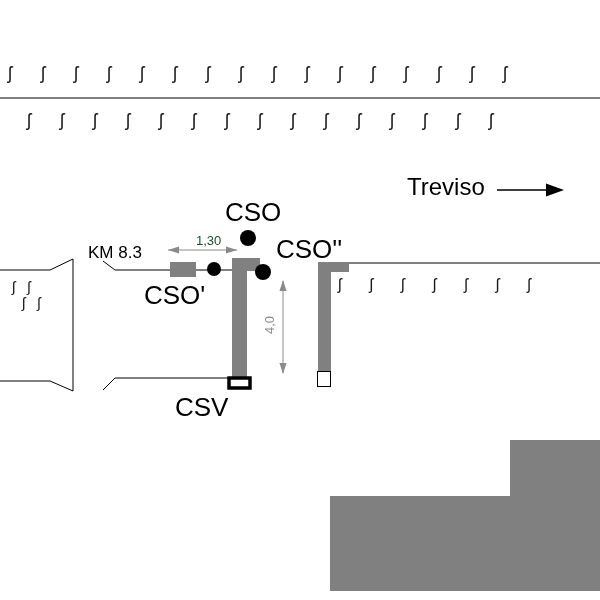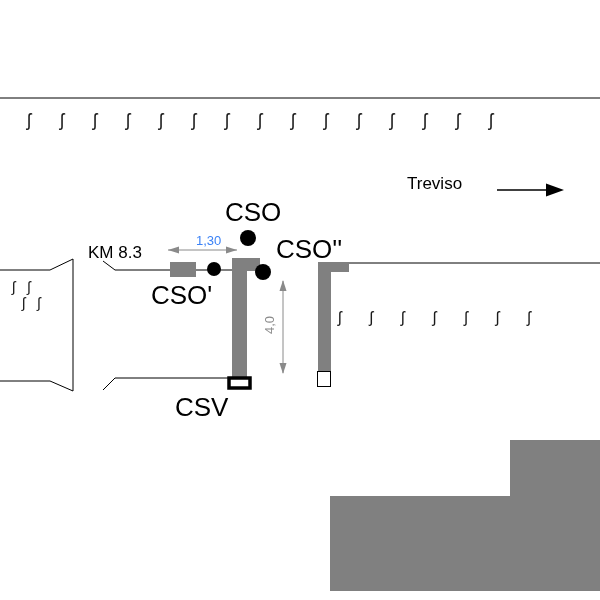--- a/index.html
+++ b/index.html
@@ -3,24 +3,24 @@
 <meta charset="utf-8">
 <style>
   html,body{margin:0;padding:0;background:#fff;}
   .canvas{
     position:relative;width:600px;height:600px;background:#ffffff;overflow:hidden;
     font-family:"Liberation Sans", sans-serif;color:#000;
   }
   .lay{position:absolute;left:0;top:0;}
   .label{position:absolute;white-space:nowrap;line-height:1;}
   .lbl-big{font-size:26px;}
-  .lbl-med{font-size:17px;}
+  .lbl-med{font-size:24px;}
   .lbl-km{font-size:17px;}
   .lbl-csv{font-size:26px;}
-  .dim{color:#3b82f6;font-size:13px;}
+  .dim{color:#14532d;font-size:13px;}
   .dim-v{
     position:absolute;left:253px;top:318px;width:34px;height:14px;text-align:center;
     transform:rotate(-90deg);transform-origin:center center;
     color:#8a8a8a;font-size:13px;line-height:1;white-space:nowrap;
   }
   .hatch{position:absolute;color:#1a1a1a;line-height:1;white-space:nowrap;}
   .hatch-top{font-size:18px;letter-spacing:29px;}
   .hatch-side{font-size:16px;letter-spacing:28px;}
   .hatch-small{font-size:15px;letter-spacing:12px;}
 </style>
@@ -61,36 +61,37 @@
     <line x1="497" y1="190" x2="546" y2="190" stroke="#000" stroke-width="1.6"></line>
     <polygon points="546,183.5 546,196.5 564,190" fill="#000"></polygon>
 
     <rect x="229" y="378" width="21" height="10" fill="#fff" stroke="#000" stroke-width="3.5"></rect>
 
     <rect x="317.5" y="371.5" width="13" height="15" fill="#fff" stroke="#000" stroke-width="1"></rect>
 
     <polygon points="330,496 510,496 510,440 600,440 600,591 330,591" fill="#808080"></polygon>
   </svg>
 
+  <div class="hatch hatch-top" style="left:8px;top:64px;">ʃʃʃʃʃʃʃʃʃʃʃʃʃʃʃʃ</div>
   <div class="hatch hatch-top" style="left:27px;top:71px;margin-top:40px;">ʃʃʃʃʃʃʃʃʃʃʃʃʃʃʃ</div>
 
   <div class="hatch hatch-small" style="left:12px;top:279px;">ʃʃ</div>
   <div class="hatch hatch-small" style="left:22px;top:295px;">ʃʃ</div>
 
-  <div class="hatch hatch-side" style="left:338px;top:277px;margin-top:33px;">ʃʃʃʃʃʃʃ</div>
+  <div class="hatch hatch-side" style="left:338px;top:277px;">ʃʃʃʃʃʃʃ</div>
 
   <div class="label lbl-med" style="left:407px;top:175px;">Treviso</div>
 
   <div class="label lbl-big" style="left:276px;top:236px;">CSO''</div>
 
   <div class="label lbl-big" style="left:225px;top:199px;">CSO</div>
 
   <div class="label lbl-km" style="left:88px;top:244px;text-align:right;">KM 8.3</div>
 
-  <div class="label lbl-big" style="left:151px;top:282px;">CSO'</div>
+  <div class="label lbl-big" style="left:144px;top:282px;">CSO'</div>
 
   <div class="label lbl-csv" style="left:175px;top:394px;">CSV</div>
 
 
   <div class="label dim" style="left:196px;top:234px;">1,30</div>
 
   <div class="dim-v">4,0</div>
 
 </div>
 

